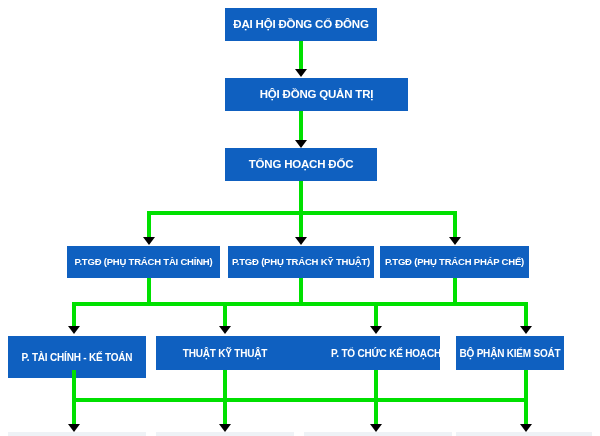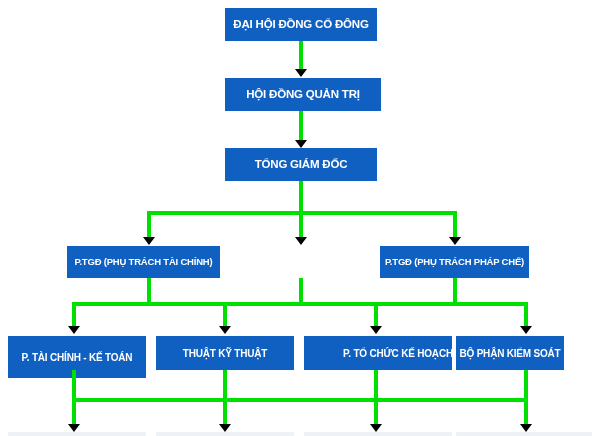--- a/index.html
+++ b/index.html
@@ -53,42 +53,45 @@
 
 <div id="chart">
 
   <div class="node t1" style="left:225px;top:8px;width:152px;height:33px;">
     <span>ĐẠI HỘI ĐỒNG CỔ ĐÔNG</span>
   </div>
 
   <div class="ln vl" style="left:299px;top:41px;width:4px;height:30px;"></div>
   <div class="arw" style="left:295px;top:69px;"></div>
 
-  <div class="node t1" style="left:225px;top:78px;width:156px;height:33px;">
+  <div class="node t1" style="left:225px;top:78px;width:183px;height:33px;">
     <span>HỘI ĐỒNG QUẢN TRỊ</span>
   </div>
 
   <div class="ln vl" style="left:299px;top:111px;width:4px;height:31px;"></div>
   <div class="arw" style="left:295px;top:140px;"></div>
 
   <div class="node t1" style="left:225px;top:148px;width:152px;height:33px;">
-    <span>TỔNG GIÁM ĐỐC</span>
+    <span>TỔNG HOẠCH ĐỐC</span>
   </div>
 
   <div class="ln vl" style="left:299px;top:181px;width:4px;height:32px;"></div>
   <div class="ln hl" style="left:147px;top:211px;width:310px;height:4px;"></div>
   <div class="ln vl" style="left:147px;top:211px;width:4px;height:28px;"></div>
   <div class="ln vl" style="left:299px;top:211px;width:4px;height:28px;"></div>
   <div class="ln vl" style="left:453px;top:211px;width:4px;height:28px;"></div>
   <div class="arw" style="left:143px;top:237px;"></div>
   <div class="arw" style="left:295px;top:237px;"></div>
   <div class="arw" style="left:449px;top:237px;"></div>
 
   <div class="node t2" style="left:67px;top:246px;width:153px;height:32px;">
     <span>P.TGĐ (PHỤ TRÁCH TÀI CHÍNH)</span>
+  </div>
+  <div class="node t2" style="left:228px;top:246px;width:146px;height:32px;">
+    <span>P.TGĐ (PHỤ TRÁCH KỸ THUẬT)</span>
   </div>
   <div class="node t2" style="left:380px;top:246px;width:149px;height:32px;">
     <span>P.TGĐ (PHỤ TRÁCH PHÁP CHẾ)</span>
   </div>
 
   <div class="ln vl" style="left:147px;top:278px;width:4px;height:26px;"></div>
   <div class="ln vl" style="left:299px;top:278px;width:4px;height:26px;"></div>
   <div class="ln vl" style="left:453px;top:278px;width:4px;height:26px;"></div>
   <div class="ln hl" style="left:72px;top:302px;width:456px;height:4px;"></div>
   <div class="ln vl" style="left:72px;top:302px;width:4px;height:26px;"></div>
@@ -99,21 +102,21 @@
   <div class="arw" style="left:219px;top:326px;"></div>
   <div class="arw" style="left:370px;top:326px;"></div>
   <div class="arw" style="left:520px;top:326px;"></div>
 
   <div class="node t3" style="left:8px;top:336px;width:138px;height:42px;">
     <span>P. TÀI CHÍNH - KẾ TOÁN</span>
   </div>
   <div class="node t3" style="left:156px;top:336px;width:138px;height:34px;">
     <span>THUẬT KỸ THUẬT</span>
   </div>
-  <div class="node t3" style="left:304px;top:336px;width:148px;height:34px;padding-left:40px;">
+  <div class="node t3" style="left:292px;top:336px;width:148px;height:34px;padding-left:40px;">
     <span>P. TỔ CHỨC KẾ HOẠCH</span>
   </div>
   <div class="node t3" style="left:456px;top:336px;width:108px;height:34px;">
     <span>BỘ PHẬN KIỂM SOÁT</span>
   </div>
 
   <div class="ln vl" style="left:72px;top:370px;width:4px;height:30px;"></div>
   <div class="ln vl" style="left:223px;top:370px;width:4px;height:30px;"></div>
   <div class="ln vl" style="left:374px;top:370px;width:4px;height:30px;"></div>
   <div class="ln vl" style="left:524px;top:370px;width:4px;height:30px;"></div>

